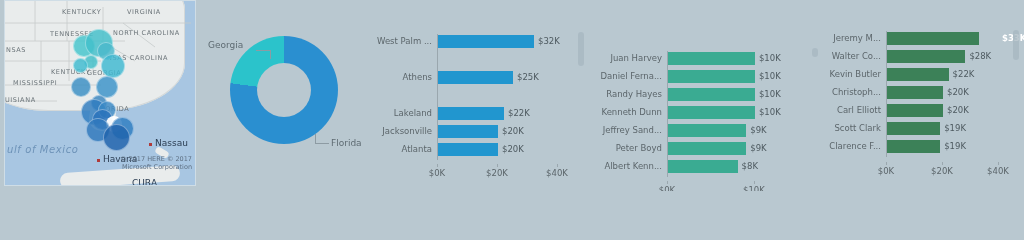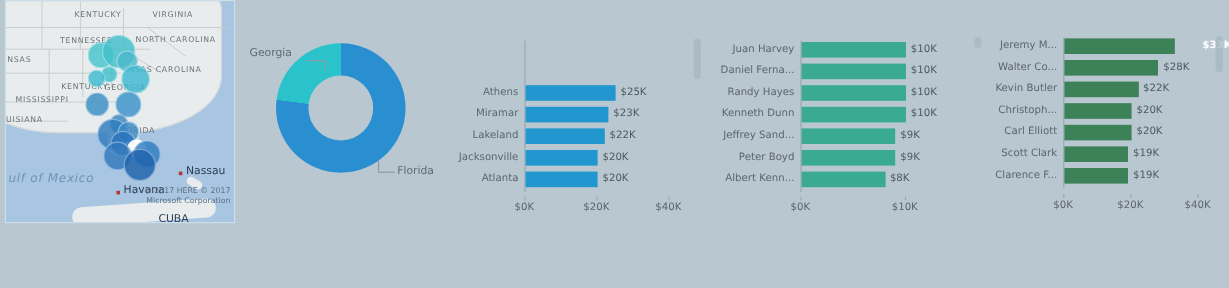--- a/index.html
+++ b/index.html
@@ -134,29 +134,29 @@
     <div class="d-lead" style="left:56px;top:50px;width:14px;"></div>
     <div class="d-lead-v" style="left:70px;top:50px;height:9px;"></div>
     <div class="d-label" style="left:131px;top:138px;">Florida</div>
     <div class="d-lead" style="left:115px;top:143px;width:14px;"></div>
     <div class="d-lead-v" style="left:115px;top:134px;height:9px;"></div>
   </div>
 
   <div class="chart" style="left:362px;width:228px;">
     <div class="plot" id="plot-cities" style="left:75px;top:34px;width:120px;height:126px;">
       <div class="axis-line"></div>
+    <div class="row" style="top: 1px;">
+          <div class="cat">West Palm ...</div>
+          <div class="bar" style="width: 96px; background: rgb(33, 150, 207);"></div>
+          <div class="val" style="left: 101px;">$32K</div>
+        </div>
         <div class="row" style="top: 37px;">
           <div class="cat">Athens</div>
           <div class="bar" style="width: 75px; background: rgb(33, 150, 207);"></div>
           <div class="val" style="left: 80px;">$25K</div>
-        </div>
-        <div class="row" style="top: 55px;">
-          <div class="cat">Miramar</div>
-          <div class="bar" style="width: 69px; background: rgb(33, 150, 207);"></div>
-          <div class="val" style="left: 74px;">$23K</div>
         </div>
         <div class="row" style="top: 73px;">
           <div class="cat">Lakeland</div>
           <div class="bar" style="width: 66px; background: rgb(33, 150, 207);"></div>
           <div class="val" style="left: 71px;">$22K</div>
         </div>
         <div class="row" style="top: 91px;">
           <div class="cat">Jacksonville</div>
           <div class="bar" style="width: 60px; background: rgb(33, 150, 207);"></div>
           <div class="val" style="left: 65px;">$20K</div>
@@ -171,21 +171,21 @@
         <div class="tick" style="left: 75px;">$0K</div>
         <div class="tick-mark" style="left: 75px; top: -4px;"></div>
         <div class="tick" style="left: 135px;">$20K</div>
         <div class="tick-mark" style="left: 135px; top: -4px;"></div>
         <div class="tick" style="left: 195px;">$40K</div>
         <div class="tick-mark" style="left: 195px; top: -4px;"></div>
       </div>
     <div class="scrollbar" style="right:6px;top:32px;height:34px;"></div>
   </div>
 
-  <div class="chart" style="left:596px;width:228px;">
+  <div class="chart" style="left:596px;width:228px;margin-top:17px;">
     <div class="plot" id="plot-reps" style="left:71px;top:34px;width:100px;height:126px;">
       <div class="axis-line"></div>
     <div class="row" style="top: 1px;">
           <div class="cat">Juan Harvey</div>
           <div class="bar" style="width: 86.9565px; background: rgb(58, 171, 146);"></div>
           <div class="val" style="left: 91.9565px;">$10K</div>
         </div>
         <div class="row" style="top: 19px;">
           <div class="cat">Daniel Ferna...</div>
           <div class="bar" style="width: 86.9565px; background: rgb(58, 171, 146);"></div>

